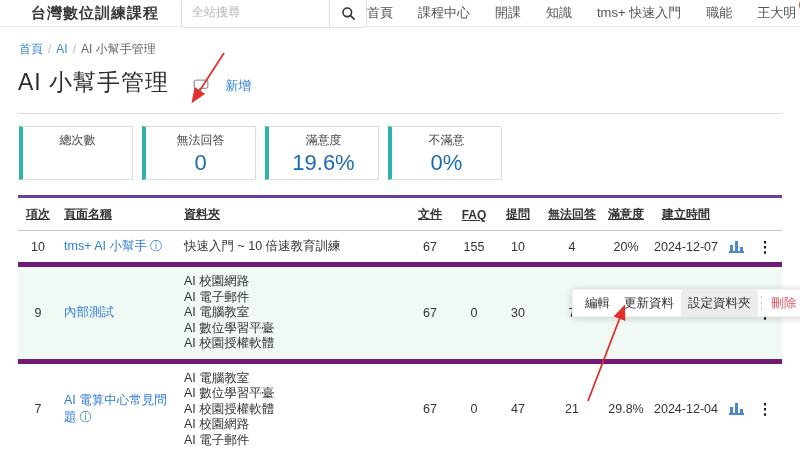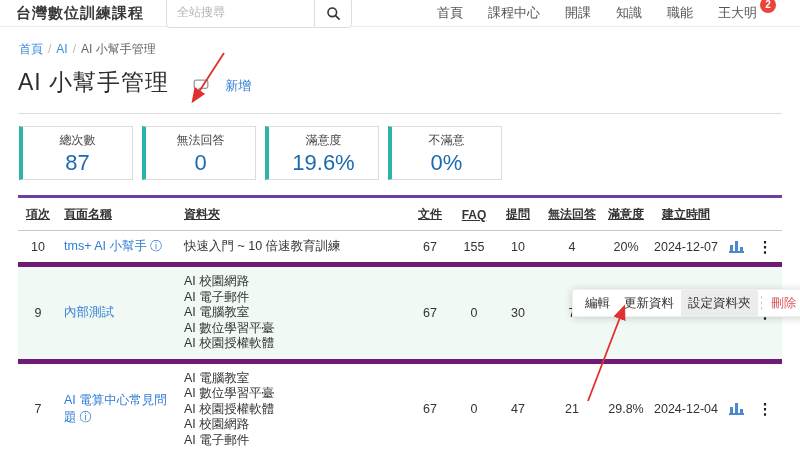--- a/index.html
+++ b/index.html
@@ -4,21 +4,21 @@
 <style>
   * { box-sizing: border-box; }
   html,body { margin:0; padding:0; }
   body {
     width:800px; height:451px; position:relative; overflow:hidden;
     background:#fff; color:#333;
     font-family:"Liberation Sans", sans-serif;
   }
 
   
-  .topbar { display:flex; align-items:center; height:27px; padding:0 24px 0 16px; border-bottom:1px solid #ececec; }
+  .topbar { display:flex; align-items:center; height:27px; padding:0 24px 0 31px; border-bottom:1px solid #ececec; }
   .logo { font-size:15px; font-weight:bold; letter-spacing:1px; color:#3a3a3a; cursor:pointer; white-space:nowrap; }
   .search { display:flex; margin-left:22px; }
   .search input { width:148px; height:30px; border:1px solid #ddd; border-right:none; border-radius:4px 0 0 4px; padding:0 10px; font-size:12px; outline:none; color:#333; font-family:Liberation Mono, monospace; }
   .search input::placeholder { color:#b5b5b5; }
   .search button { width:38px; height:30px; border:1px solid #ddd; background:#fff; border-radius:0 4px 4px 0; cursor:pointer; display:flex; align-items:center; justify-content:center; padding:0; }
   .mainnav { margin-left:auto; display:flex; align-items:center; gap:25px; font-size:13px; color:#555; white-space:nowrap; }
   .nav-item { cursor:pointer; }
   .user-item { cursor:pointer; display:flex; align-items:flex-start; }
   .badge { display:inline-block; background:#e8443a; color:#fff; font-size:10px; min-width:16px; height:16px; line-height:16px; border-radius:50%; text-align:center; margin:-7px 0 0 3px; font-weight:bold; }
 
@@ -75,20 +75,21 @@
         <circle cx="6.7" cy="6.7" r="4.6" fill="none" stroke="#333" stroke-width="1.7"></circle>
         <line x1="10.2" y1="10.2" x2="14" y2="14" stroke="#333" stroke-width="1.7" stroke-linecap="round"></line>
       </svg>
     </button>
   </div>
   <nav class="mainnav" id="mainnav">
       <span class="nav-item">首頁</span>
       <span class="nav-item">課程中心</span>
       <span class="nav-item">開課</span>
       <span class="nav-item">知識</span>
+      <span class="nav-item">tms+ 快速入門</span>
       <span class="nav-item">職能</span>
       <span class="user-item">
         <span>王大明</span>
         <span class="badge">2</span>
       </span>
     </nav>
 </header>
 
 <div class="breadcrumb" id="breadcrumb"><span class="crumb-link">首頁</span><span class="crumb-sep">/</span><span class="crumb-link">AI</span><span class="crumb-sep">/</span><span class="crumb-current">AI 小幫手管理</span></div>
 
@@ -100,21 +101,20 @@
     </svg>
     <span>新增</span>
   </span>
 </div>
 
 <div class="divider"></div>
 
 <div class="stats" id="stats">
     <div class="card">
       <div class="card-label">總次數</div>
-      <div class="card-value">87</div>
     </div>
     <div class="card">
       <div class="card-label">無法回答</div>
       <div class="card-value">0</div>
     </div>
     <div class="card">
       <div class="card-label">滿意度</div>
       <div class="card-value">19.6%</div>
     </div>
     <div class="card">

